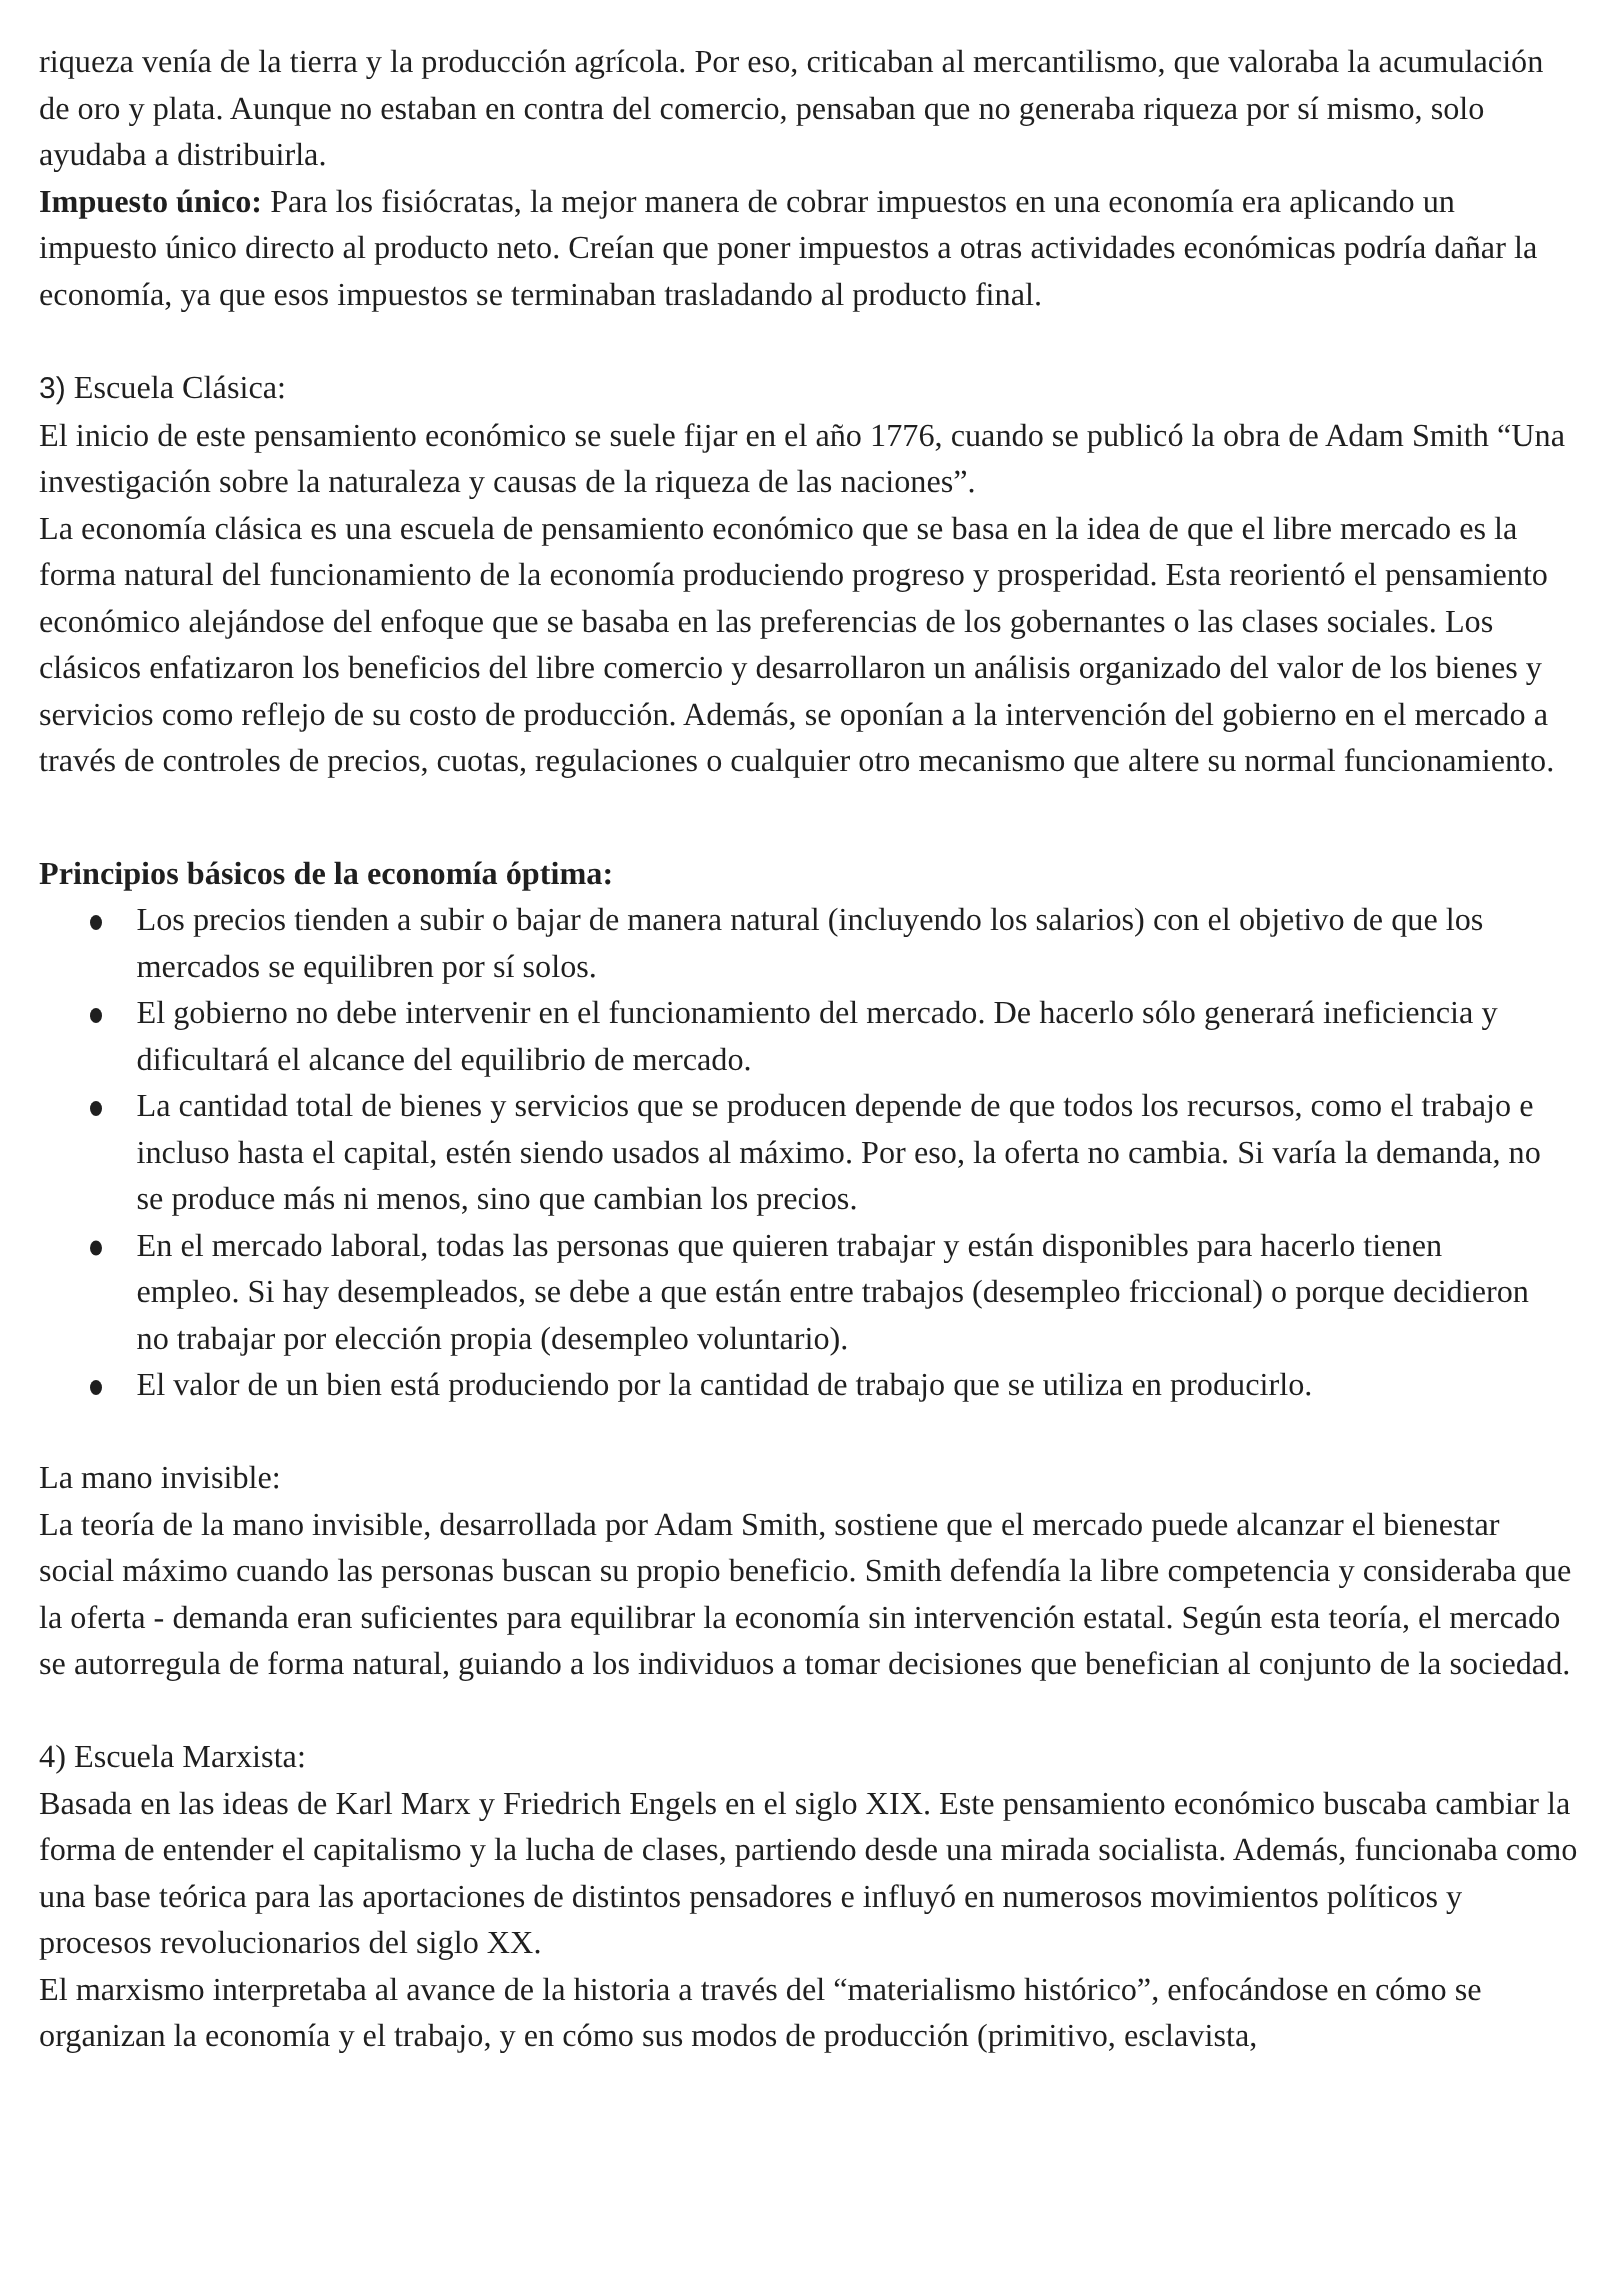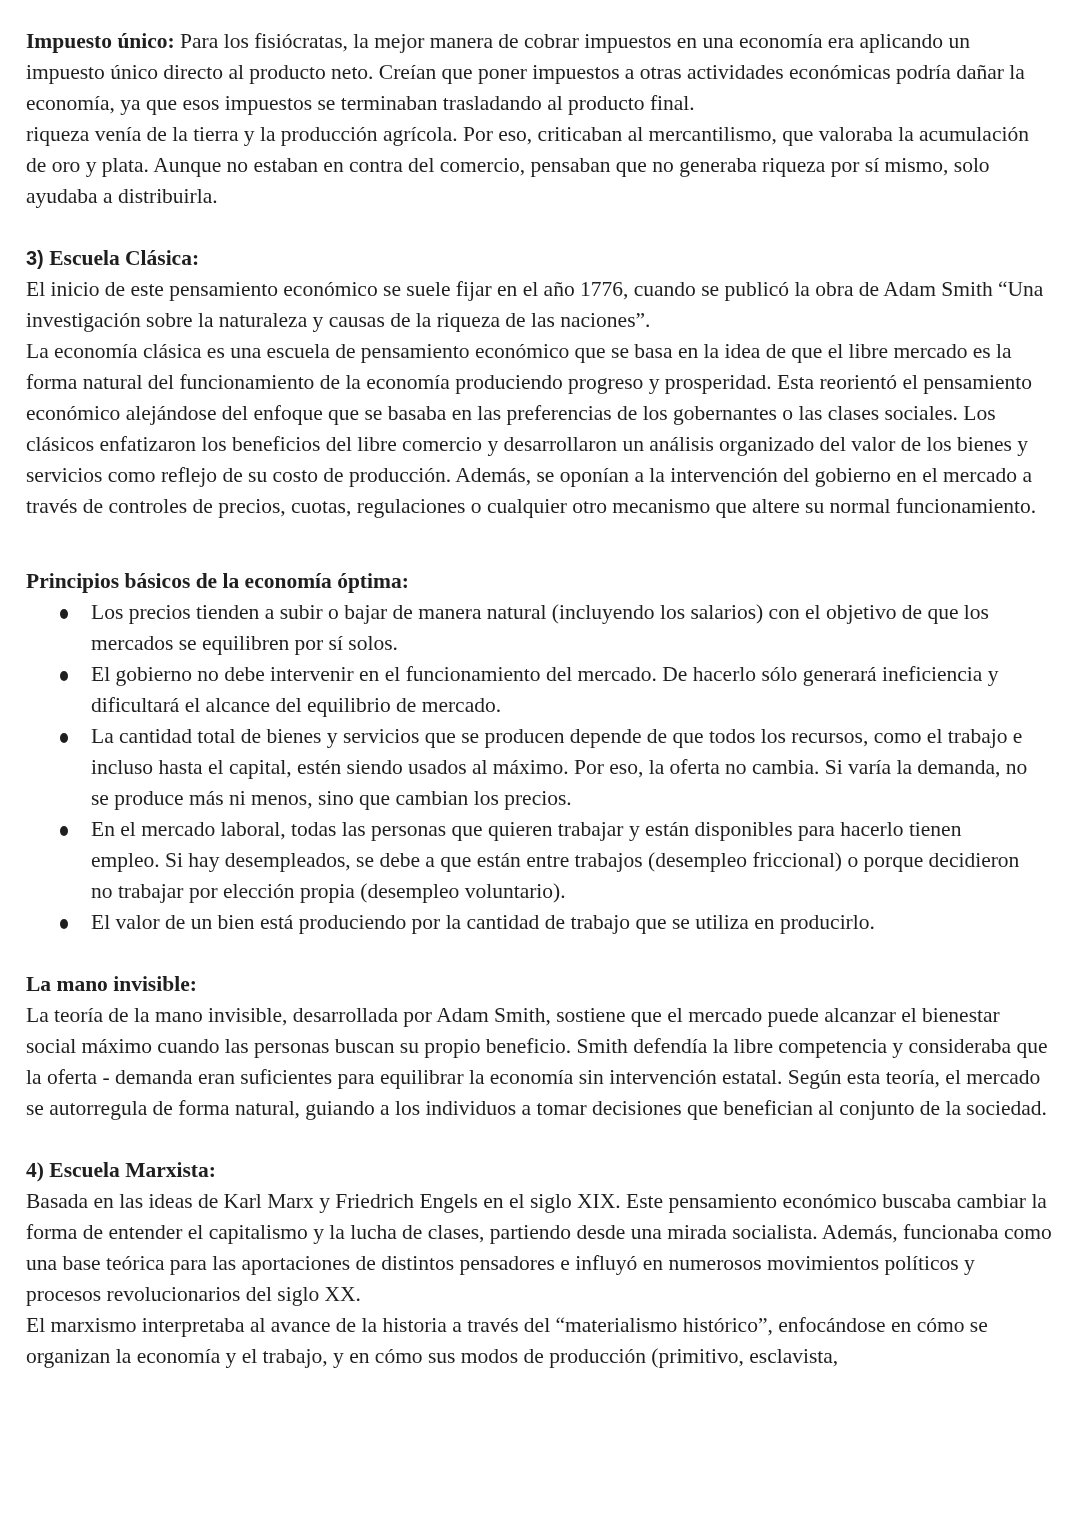--- a/index.html
+++ b/index.html
@@ -8,43 +8,43 @@
     height: 1525px;
     overflow: hidden;
     font-family: "Liberation Serif", "DejaVu Serif", serif;
     font-size: 21.5px;
     line-height: 31px;
     color: #1f1f1f;
   }
   .page { padding: 26px 26px 0 26px; }
   p { margin: 0; }
   .bold { font-weight: bold; }
-  .section-title { font-weight: bold; margin-top: 31px; }
+  .section-title { font-weight: normal; margin-top: 31px; }
   .section-title .num { font-family: "Liberation Sans", "DejaVu Sans", sans-serif; font-size: 20px; }
   .gap2 { height: 44px; }
   ul { margin: 0; padding: 0 0 0 65px; list-style: none; }
   li { position: relative; padding-right: 20px; }
   li::before {
     content: "";
     position: absolute;
     left: -31px;
     top: 12px;
     width: 8px;
     height: 10px;
     border-radius: 50%;
     background: #1f1f1f;
   }
 </style>
 </head>
 <body>
 
 <div class="page">
 
+  <p>riqueza venía de la tierra y la producción agrícola. Por eso, criticaban al mercantilismo, que valoraba la acumulación de oro y plata. Aunque no estaban en contra del comercio, pensaban que no generaba riqueza por sí mismo, solo ayudaba a distribuirla.</p>
   <p><span class="bold">Impuesto único:</span><span> Para los fisiócratas, la mejor manera de cobrar impuestos en una economía era aplicando un impuesto único directo al producto neto. Creían que poner impuestos a otras actividades económicas podría dañar la economía, ya que esos impuestos se terminaban trasladando al producto final.</span></p>
-  <p>riqueza venía de la tierra y la producción agrícola. Por eso, criticaban al mercantilismo, que valoraba la acumulación de oro y plata. Aunque no estaban en contra del comercio, pensaban que no generaba riqueza por sí mismo, solo ayudaba a distribuirla.</p>
 
   <p class="section-title"><span class="num">3)</span><span> Escuela Clásica:</span></p>
   <p>El inicio de este pensamiento económico se suele fijar en el año 1776, cuando se publicó la obra de Adam Smith “Una investigación sobre la naturaleza y causas de la riqueza de las naciones”.</p>
   <p>La economía clásica es una escuela de pensamiento económico que se basa en la idea de que el libre mercado es la forma natural del funcionamiento de la economía produciendo progreso y prosperidad. Esta reorientó el pensamiento económico alejándose del enfoque que se basaba en las preferencias de los gobernantes o las clases sociales. Los clásicos enfatizaron los beneficios del libre comercio y desarrollaron un análisis organizado del valor de los bienes y servicios como reflejo de su costo de producción. Además, se oponían a la intervención del gobierno en el mercado a través de controles de precios, cuotas, regulaciones o cualquier otro mecanismo que altere su normal funcionamiento.</p>
 
   <div class="gap2"></div>
 
   <p class="bold">Principios básicos de la economía óptima:</p>
   <ul>
     <li>Los precios tienden a subir o bajar de manera natural (incluyendo los salarios) con el objetivo de que los mercados se equilibren por sí solos.</li>

